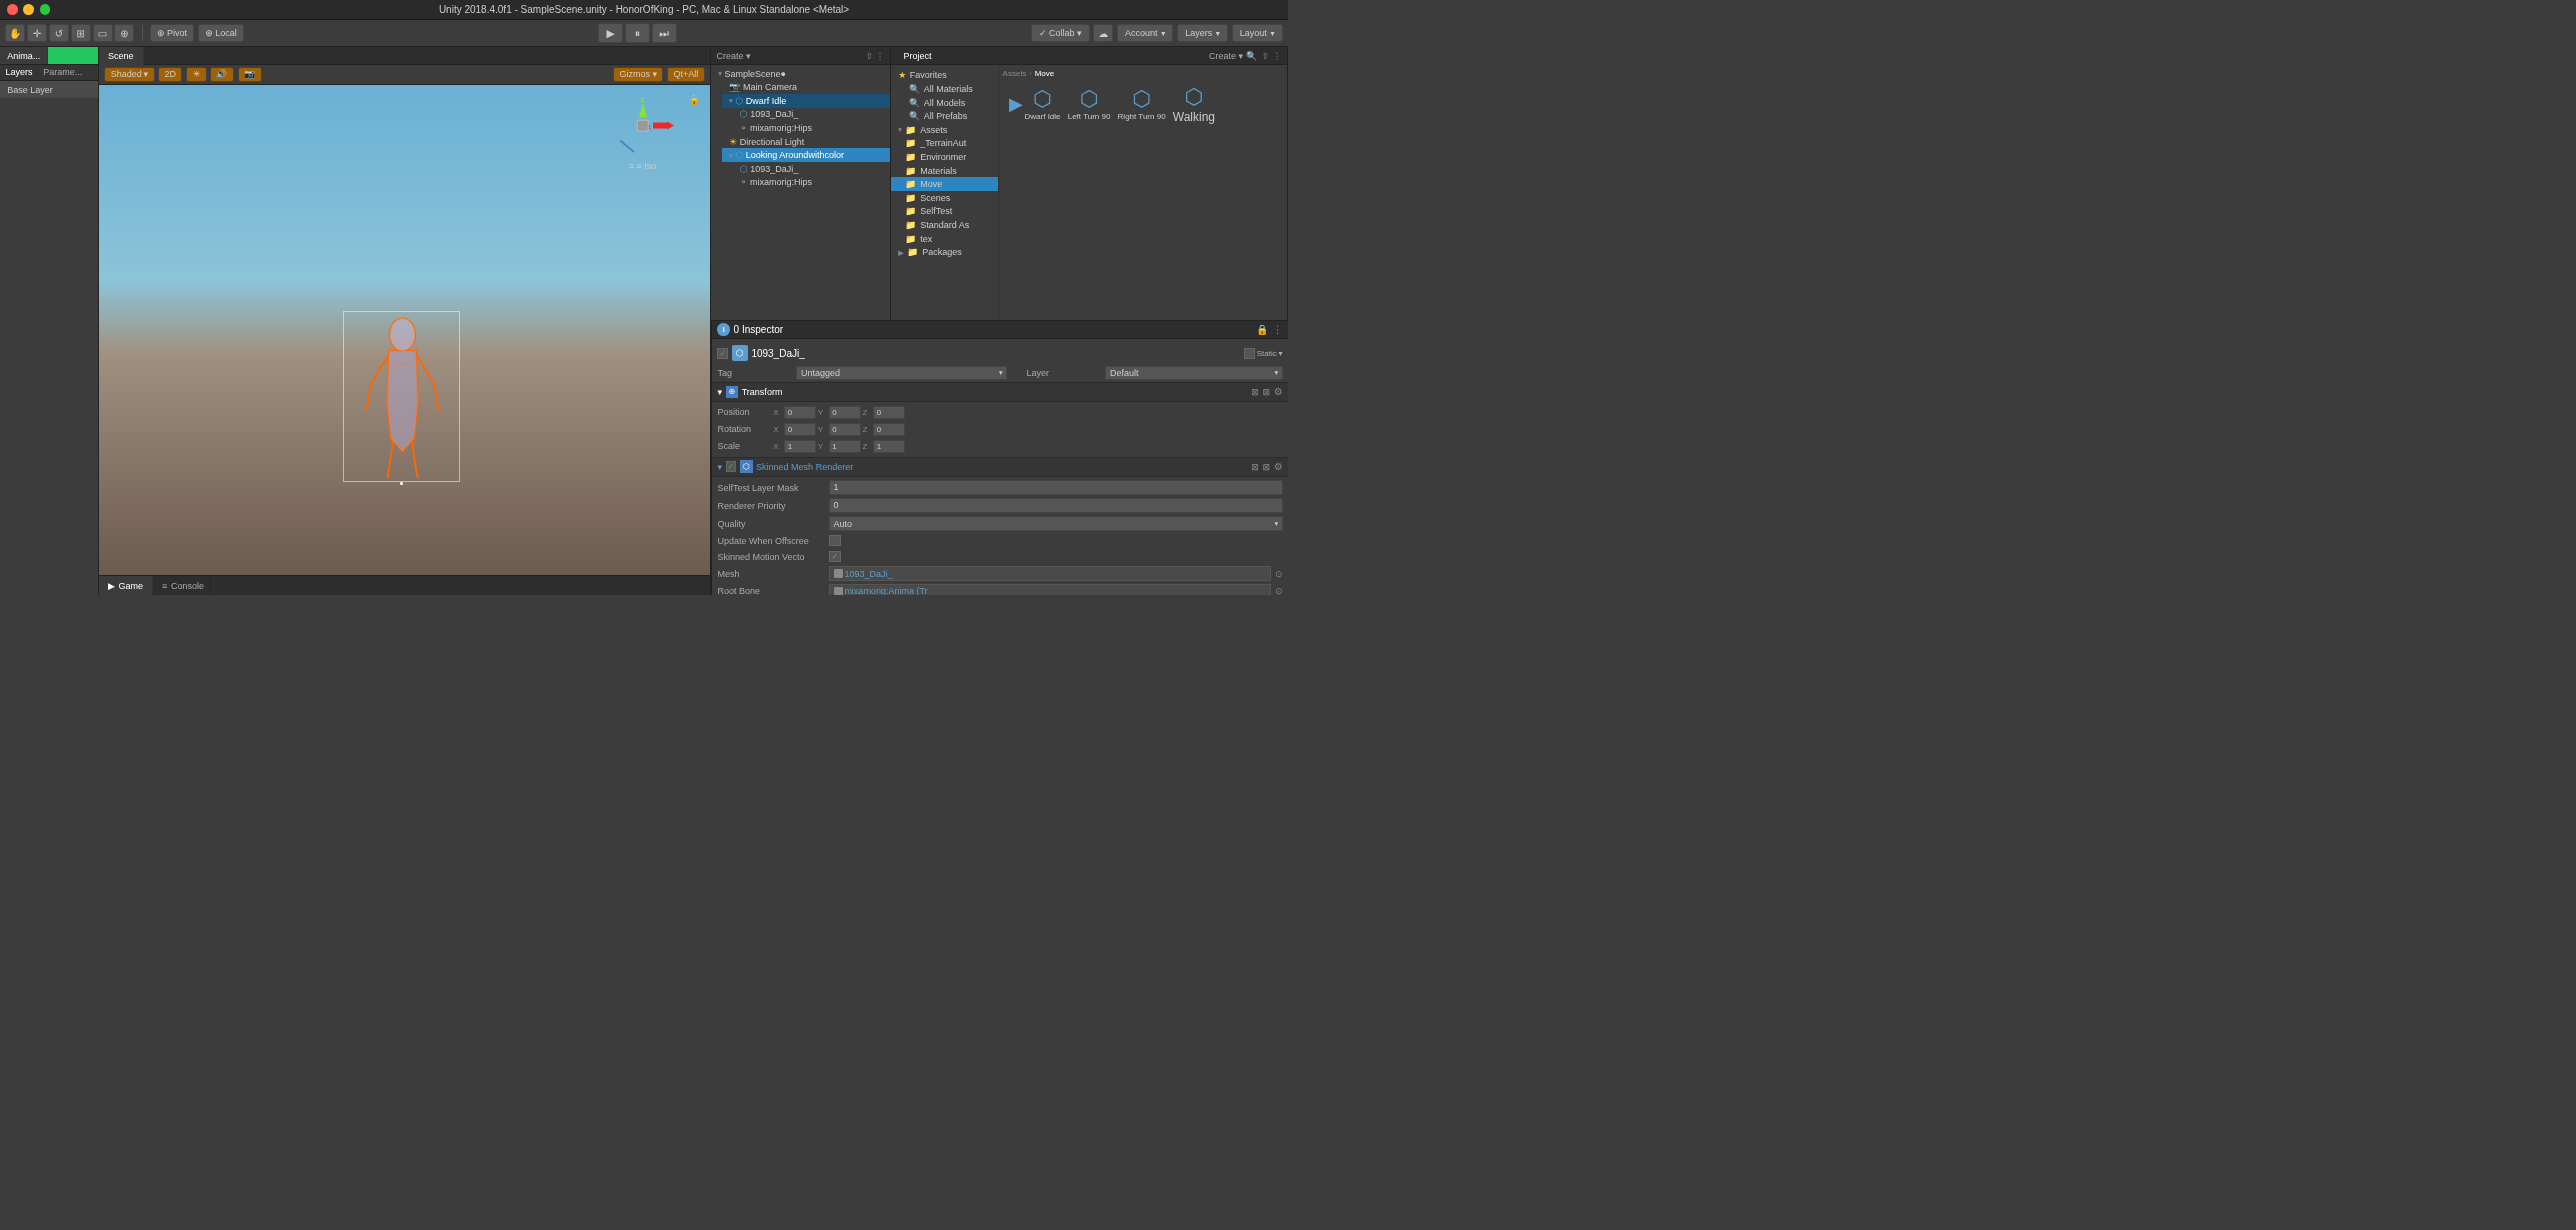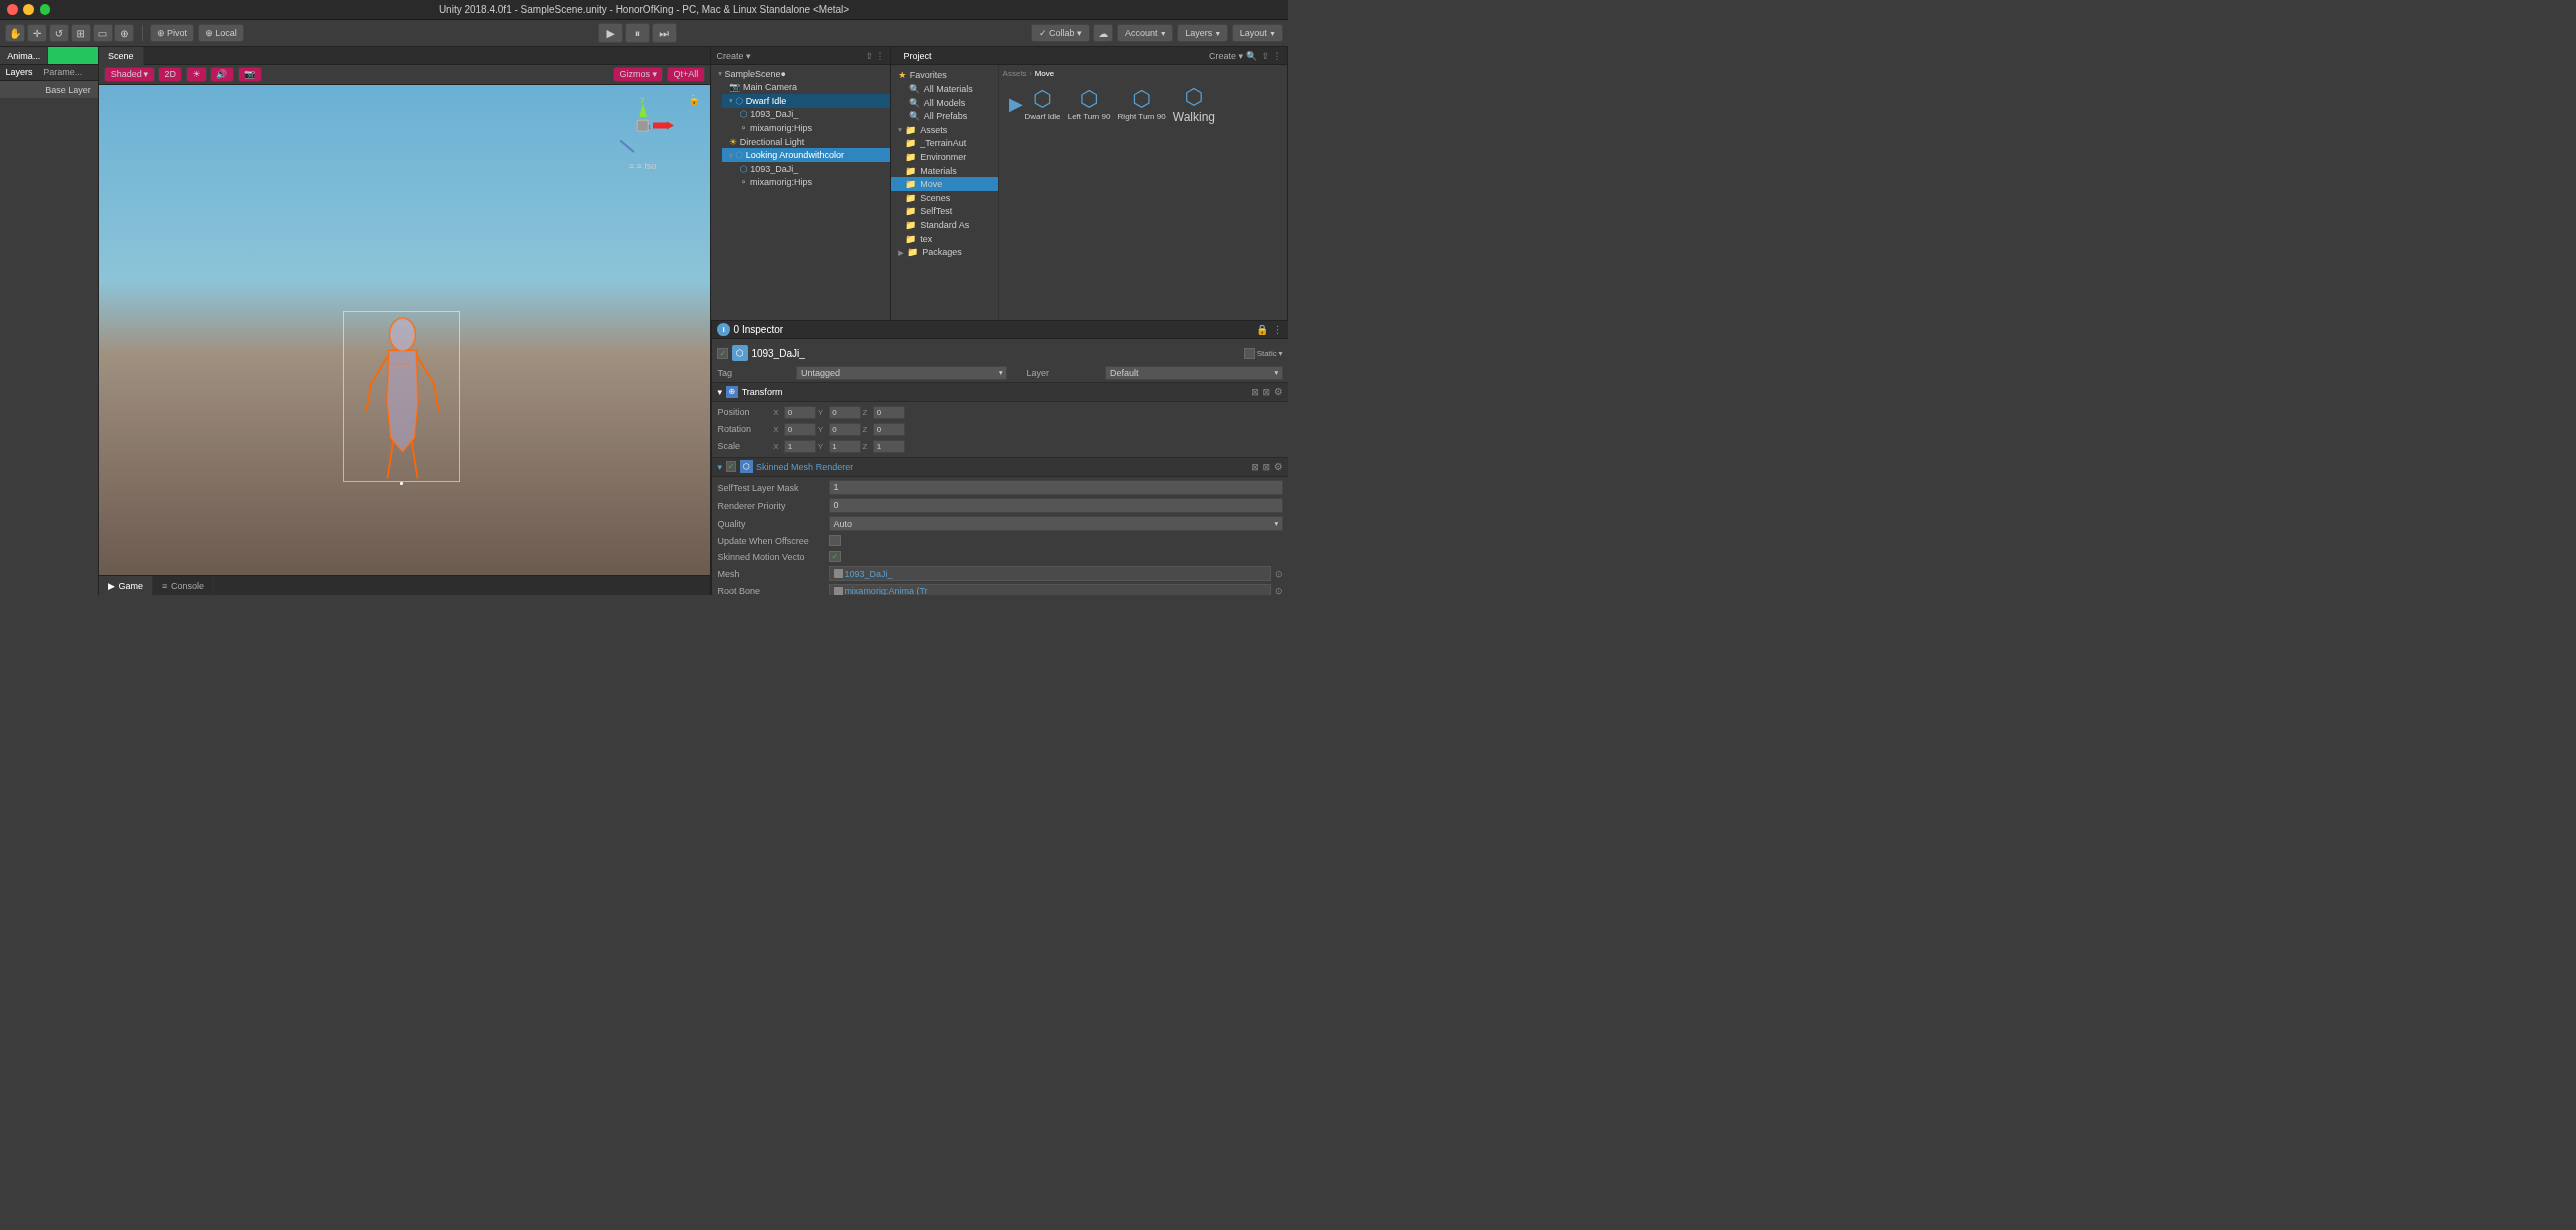--- a/index.html
+++ b/index.html
@@ -174,21 +174,20 @@
       color: #aaa;
       cursor: pointer;
     }
     .animator-subtab-item.active { color: #fff; }
     .layer-item {
       padding: 3.6px 7.2px;
       font-size: 9px;
       color: #ccc;
       background: #4a4a4a;
       border-bottom: 0.9px solid #3a3a3a;
-      text-align: right;
     }
 
     
     #scene-panel {
       flex: 1;
       display: flex;
       flex-direction: column;
       border-right: 0.9px solid #222;
     }
     .scene-tab-bar {
@@ -216,21 +215,21 @@
     .scene-toolbar {
       background: #3c3c3c;
       height: 20px;
       display: flex;
       align-items: center;
       gap: 3.6px;
       padding: 0 5.4px;
       border-bottom: 0.9px solid #222;
     }
     .scene-toolbar-btn {
-      background: #be185d;
+      background: #a16207;
       border: 0.9px solid #444;
       color: #ccc;
       padding: 0.9px 5.4px;
       font-size: 9px;
       border-radius: 2.7px;
       cursor: pointer;
       height: 15.3px;
       display: flex;
       align-items: center;
       gap: 1.8px;

